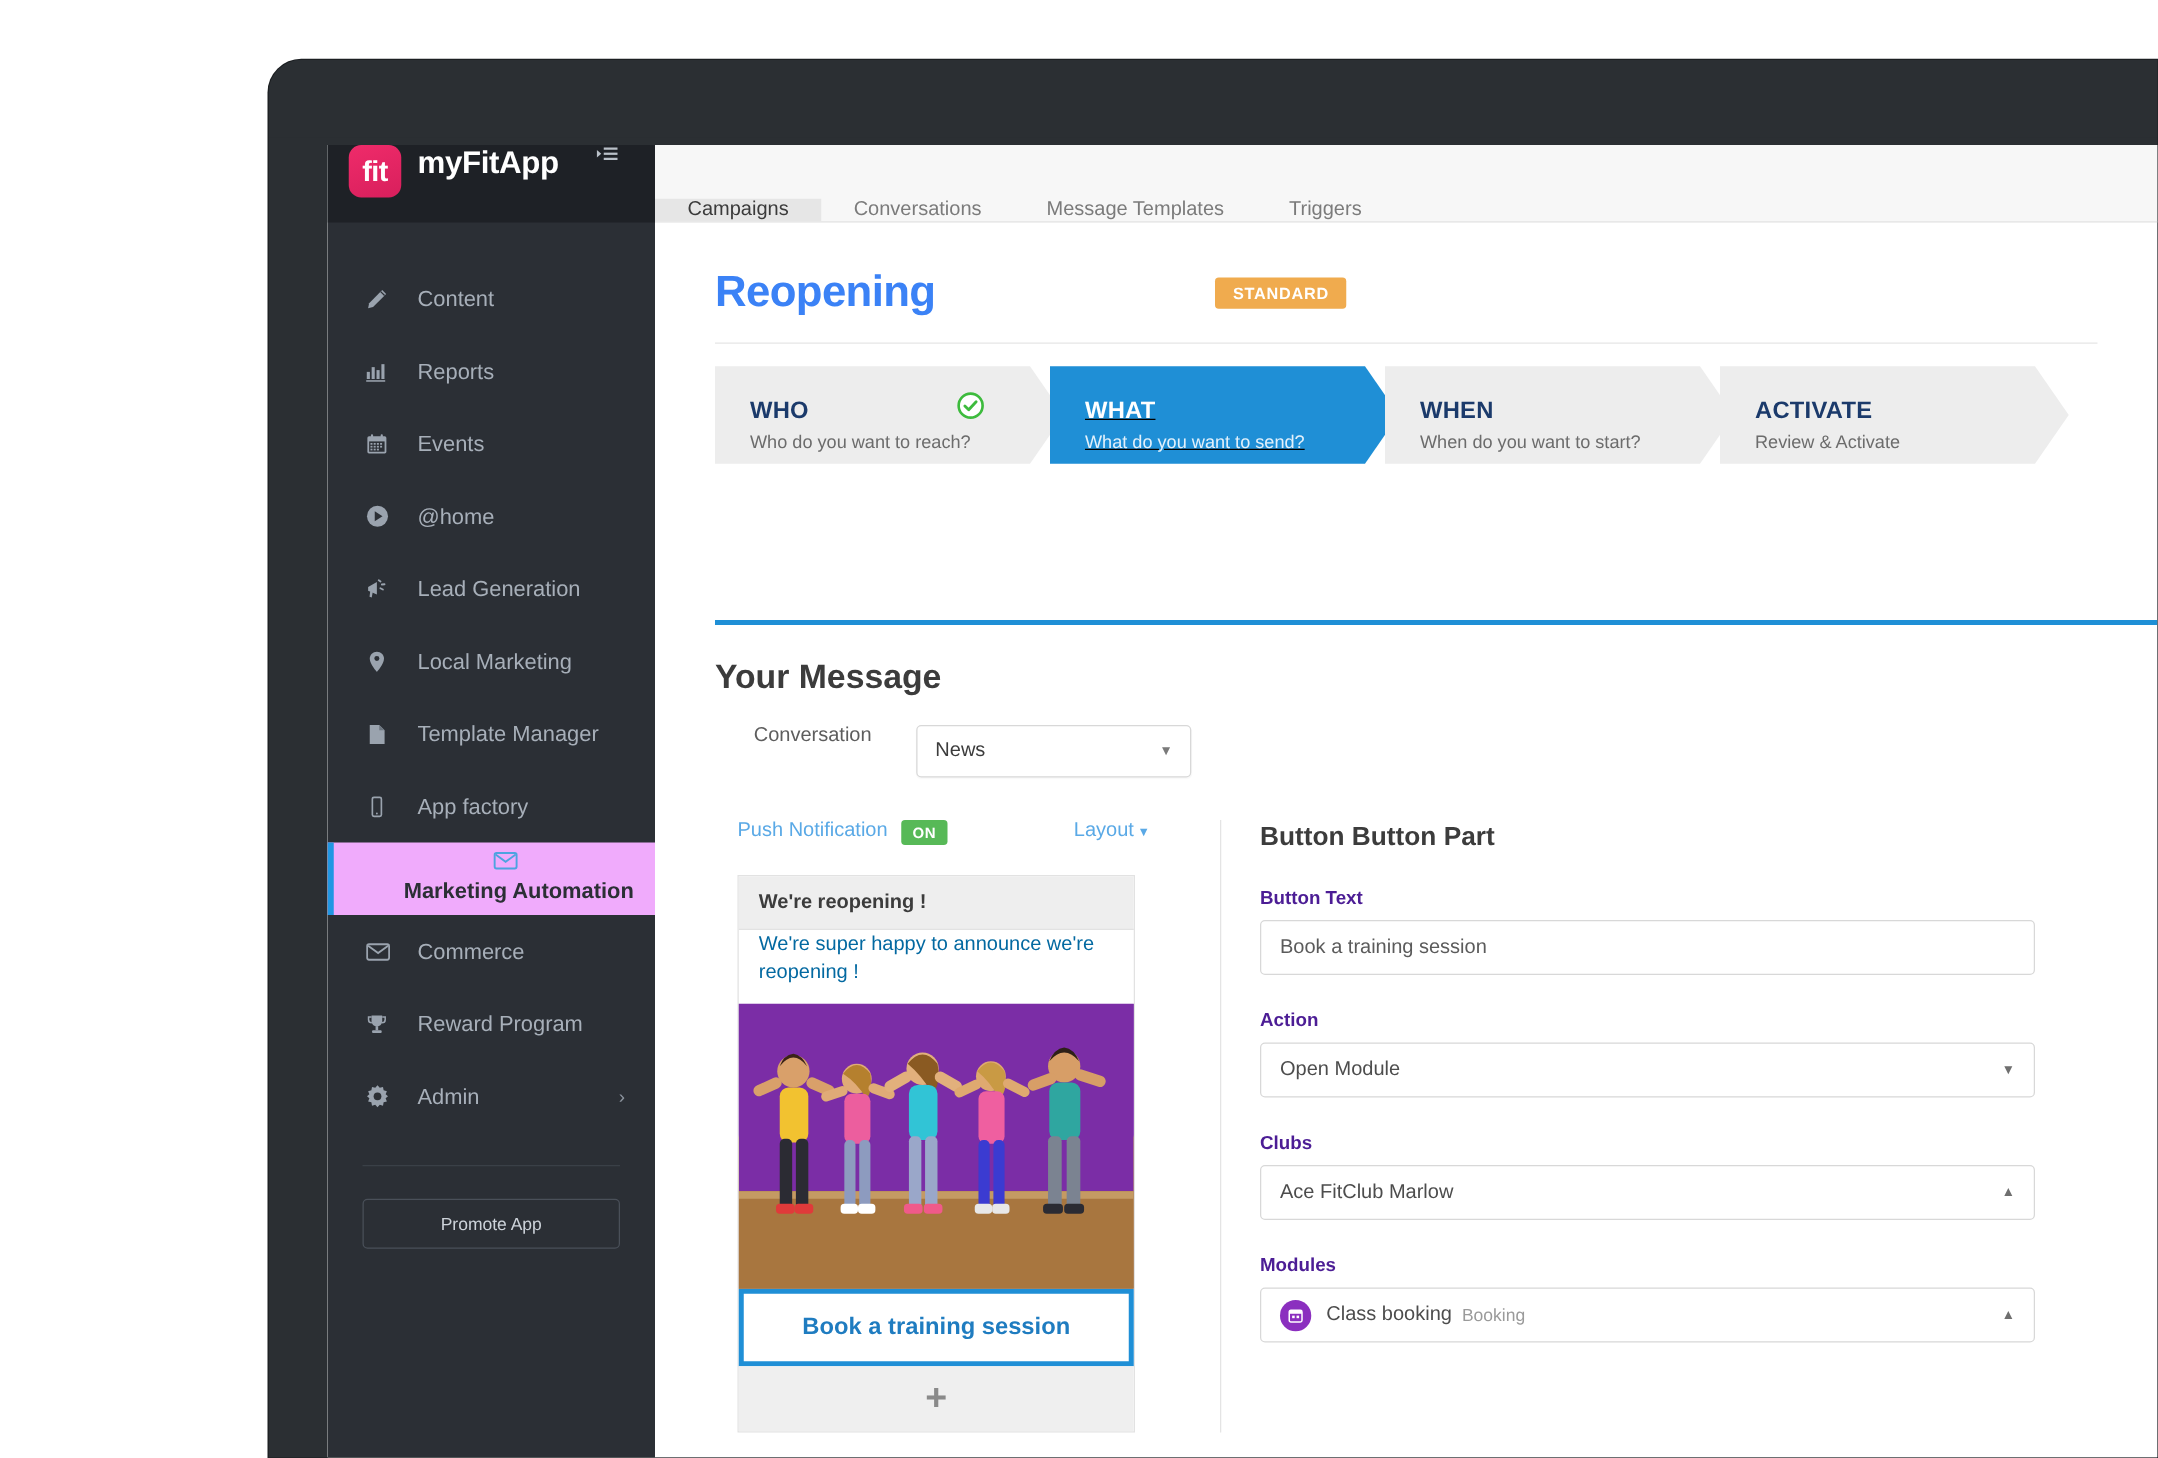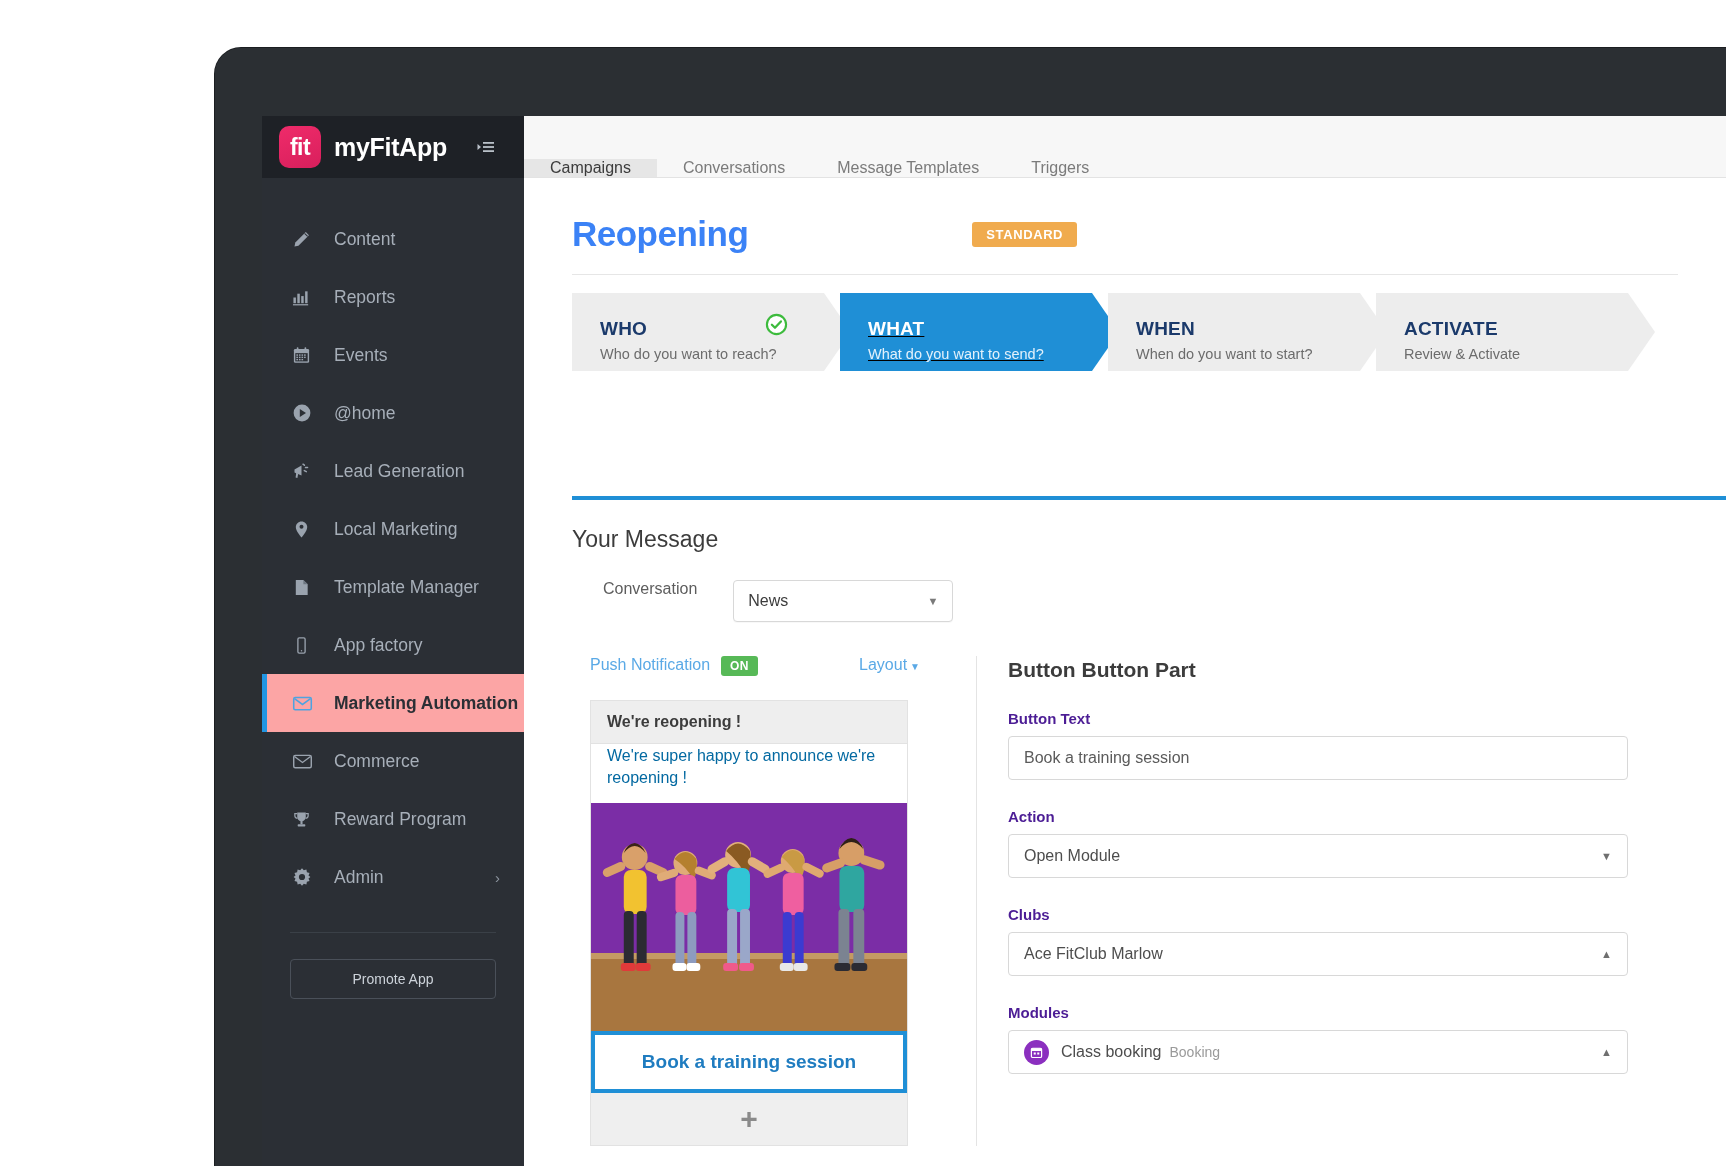--- a/index.html
+++ b/index.html
@@ -43,21 +43,21 @@
   }
 
   
   #sidebar {
     position: absolute; left: 0; top: 0;
     width: 262px; height: 100%;
     background: #2b2f35;
   }
   #brandbar {
     height: 62px; background: #1e2126;
-    display: flex; align-items: center; padding-left: 17px;
+    display: flex; align-items: flex-start; padding-left: 17px;
   }
   #logo-tile {
     width: 42px; height: 42px; border-radius: 10px;
     background: linear-gradient(160deg,#ef2b6a 0%,#d81f5c 100%);
     display: flex; align-items: center; justify-content: center;
     font-weight: bold; font-size: 23px; color: #fff;
     font-family: "Liberation Sans", sans-serif;
     letter-spacing: -0.5px;
   }
   #brand-name {
@@ -75,21 +75,21 @@
     height: 58px; padding-left: 30px;
     color: #a7afb9; font-size: 17.5px;
     cursor: pointer; position: relative;
   }
   .nav-item .nav-icon {
     width: 28px; display: flex; align-items: center; justify-content: flex-start;
     color: #9aa3ae; flex: 0 0 28px;
   }
   .nav-item .nav-label { margin-left: 14px; }
   .nav-item.active {
-    background: #fca5a5; color: #2b2f35; font-weight: bold;
+    background: #f0abfc; color: #2b2f35; font-weight: bold; flex-direction: column;
   }
   .nav-item.active::before {
     content: ""; position: absolute; left: 0; top: 0;
     width: 5px; height: 100%; background: #2196e3;
   }
   .nav-item.active .nav-icon { color: #4ea3e0; }
   .nav-chevron { position: absolute; right: 24px; color: #8d959f; font-size: 15px; }
 
   #nav-divider {
     margin: 26px 28px 0 28px; height: 1px; background: #3a4047;
@@ -165,21 +165,21 @@
     width: 23px; height: 23px;
   }
   #wizard-underline {
     position: absolute; left: 48px; top: 380px;
     width: 1154px; height: 4px; background: #1f8fd6;
   }
 
   
   #msg-heading {
     position: absolute; left: 48px; top: 410px;
-    font-size: 23px; font-weight: normal; color: #3c3c3c;
+    font-size: 27px; font-weight: bold; color: #3c3c3c;
   }
   #conv-row {
     position: absolute; left: 48px; top: 464px;
     display: flex; align-items: flex-start; margin-left: 31px;
   }
   #conv-label { font-size: 16px; color: #5d5d5d; }
   #conv-select {
     margin-left: 36px;
     width: 220px; height: 42px;
     border: 1px solid #d8d8d8; border-radius: 4px;

